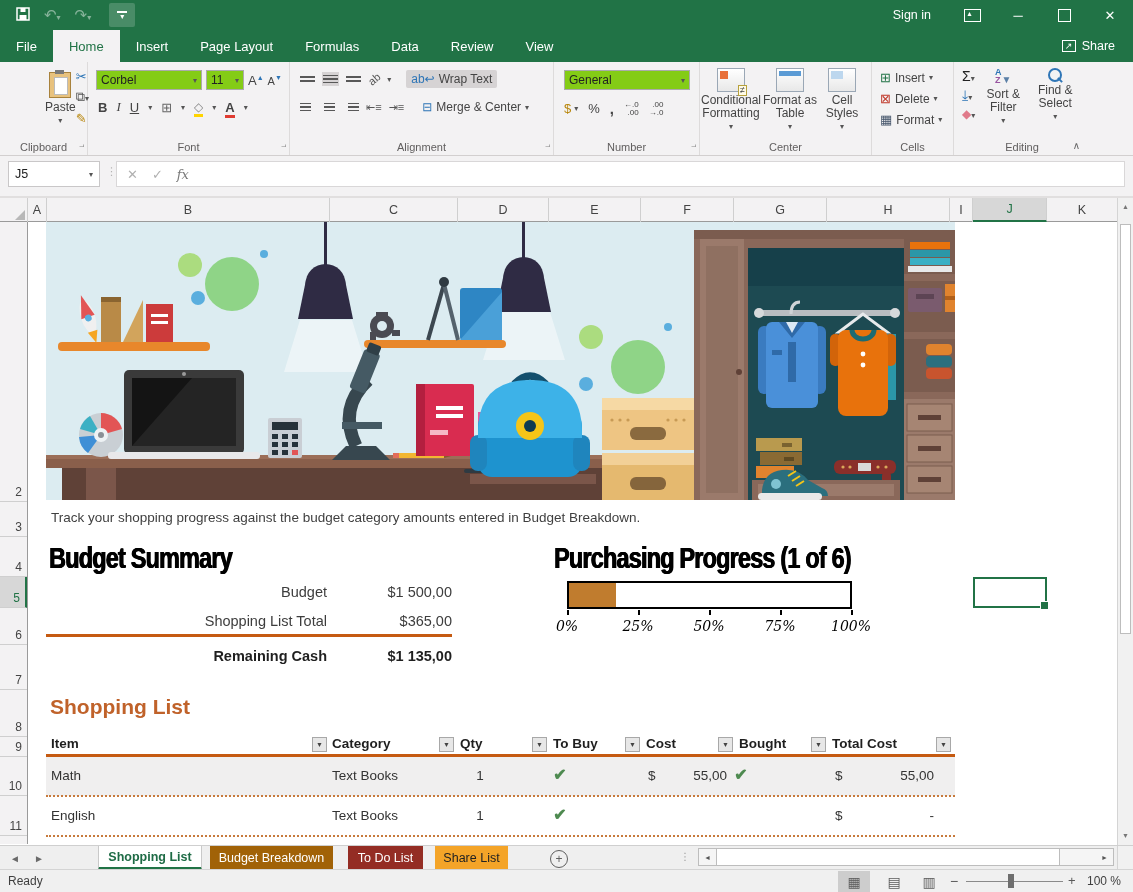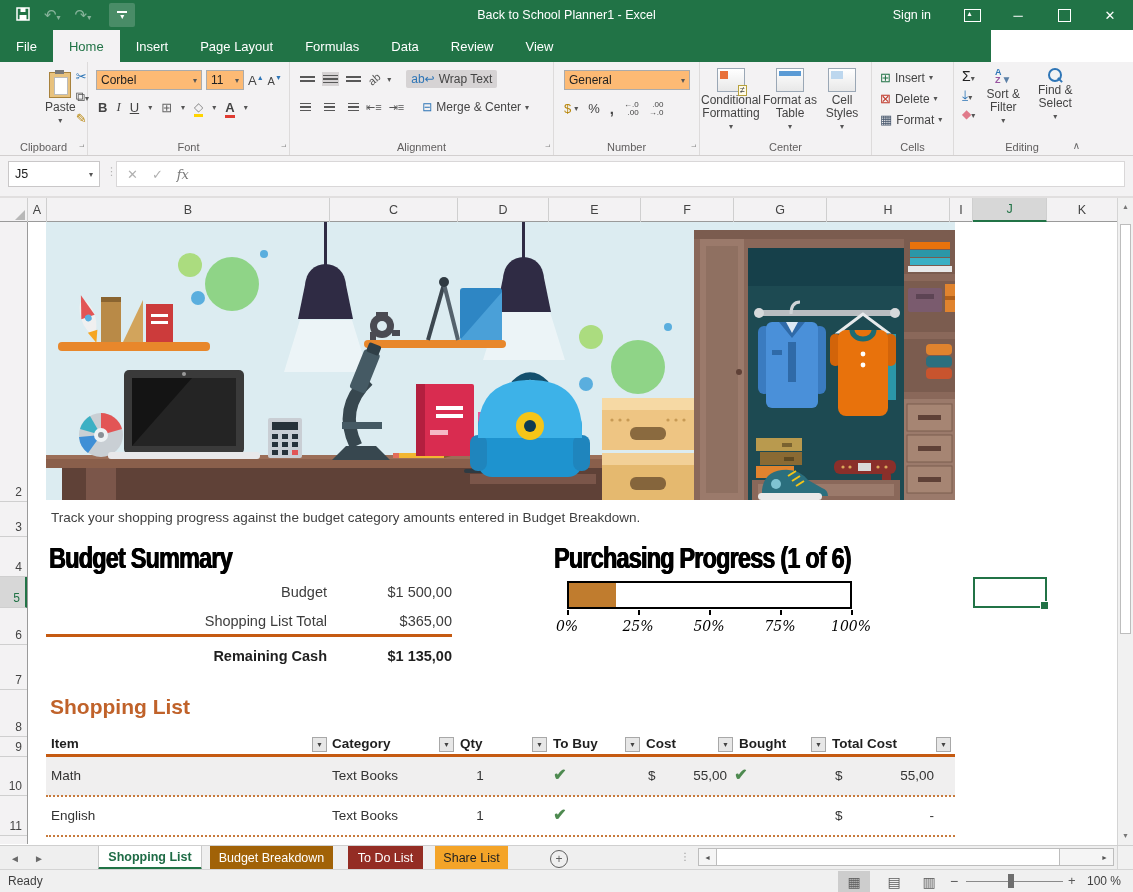--- a/index.html
+++ b/index.html
@@ -17,39 +17,39 @@
   .qat-box .bar{width:10px;border-top:2px solid #fff;margin-bottom:1px;}
   .qat-box .car{font-size:8px;line-height:6px;}
   .tb-title{position:absolute;left:0;right:0;text-align:center;font-size:12.5px;pointer-events:none;}
   .tb-right{position:absolute;right:0;top:0;height:30px;display:flex;align-items:center;}
   .tb-btn{width:46px;height:30px;display:flex;align-items:center;justify-content:center;font-size:13px;}
   .signin{padding:0 18px;font-size:12.5px;}
   .winbox{width:15px;height:11px;border:1.5px solid #fff;display:inline-block;position:relative;}
   .winbox .caret{position:absolute;left:3px;top:-1px;font-size:8px;line-height:9px;}
 
   
-  .ribbontabs{position:absolute;left:0;top:30px;width:991px;height:32px;background:#217346;display:flex;
+  .ribbontabs{position:absolute;left:0;top:30px;width:1133px;height:32px;background:#217346;display:flex;
               align-items:stretch;color:#fff;font-size:13px;}
   .rtab{display:flex;align-items:center;padding:0 16px;}
   .rtab.active{background:#f3f2f3;color:#217346;font-weight:400;}
   .tellme{display:flex;align-items:center;gap:8px;padding:0 14px;color:#eaf2ec;}
   .bulb{width:11px;height:11px;border:1.5px solid #fff;border-radius:50%;position:relative;display:inline-block;}
   .bulb:after{content:"";position:absolute;left:2.5px;top:11px;width:4px;height:3px;background:#fff;}
   .share-btn{position:absolute;right:10px;top:30px;height:32px;display:flex;align-items:center;gap:6px;color:#fff;font-size:12.5px;padding:0 8px;}
 
   
   .ribbon{position:absolute;left:0;top:62px;width:1133px;height:93px;background:#f3f2f3;border-bottom:1px solid #d2cfcf;
           display:flex;font-size:12px;color:#444;}
   .group{position:relative;border-right:1px solid #dddbdb;box-sizing:border-box;flex:none;}
   .glabel{position:absolute;bottom:2px;left:0;right:0;text-align:center;font-size:11px;color:#605e5e;}
   .launcher{position:absolute;bottom:3px;right:3px;font-size:9px;color:#8a8a8a;transform:rotate(180deg);}
   .bigbtn{display:flex;flex-direction:column;align-items:center;justify-content:flex-start;gap:2px;padding-top:6px;}
   .drop{font-size:8px;color:#555;}
   .mini{font-size:13px;line-height:16px;}
-  .selbox{background:#fdba74;border:1px solid #ababab;height:20px;display:flex;align-items:center;justify-content:space-between;
+  .selbox{background:#84cc16;border:1px solid #ababab;height:20px;display:flex;align-items:center;justify-content:space-between;
           padding:0 4px;box-sizing:border-box;font-size:12px;color:#222;}
   .btnrow{display:flex;align-items:center;gap:7px;}
   .lines{display:inline-block;width:15px;}
   .lines i{display:block;height:1.6px;background:#585858;margin:2px 0;}
   .lines.l i{margin-right:4px;} .lines.r i{margin-left:4px;} .lines.c i{margin:2px 2px;}
   .chip{display:flex;align-items:center;gap:4px;padding:2px 5px;border-radius:2px;}
   .chip.on{background:#d6d3d4;}
   .uline-y{box-shadow:0 3px 0 #ffd400;} .uline-r{box-shadow:0 3px 0 #e03c32;}
   .styl-ic{width:26px;height:22px;background:linear-gradient(#fff,#e8e8e8);border:1px solid #9aa7b5;position:relative;}
   .styl-ic.cf:before{content:"";position:absolute;left:2px;top:2px;width:8px;height:8px;background:#e8703a;}
@@ -148,21 +148,20 @@
             <rect x="3.5" y="8" width="7" height="5" fill="#fff"></rect>
           </svg>
       </span>
       <span class="dim">↶<span style="font-size:8px;">▾</span></span>
       <span class="dim">↷<span style="font-size:8px;">▾</span></span>
       <span class="qat-box">
           <span class="bar"></span>
           <span class="car">▾</span>
         </span>
     </div>
-    <div class="tb-title">Back to School Planner1 - Excel</div>
     <div class="tb-right">
       <span class="signin">Sign in</span>
       <span class="tb-btn">
           <span class="winbox">
             <span class="caret">▴</span>
           </span>
         </span>
       <span class="tb-btn">─</span>
       <span class="tb-btn">
           <span style="width:11px;height:11px;border:1.5px solid #fff;display:inline-block;"></span>

